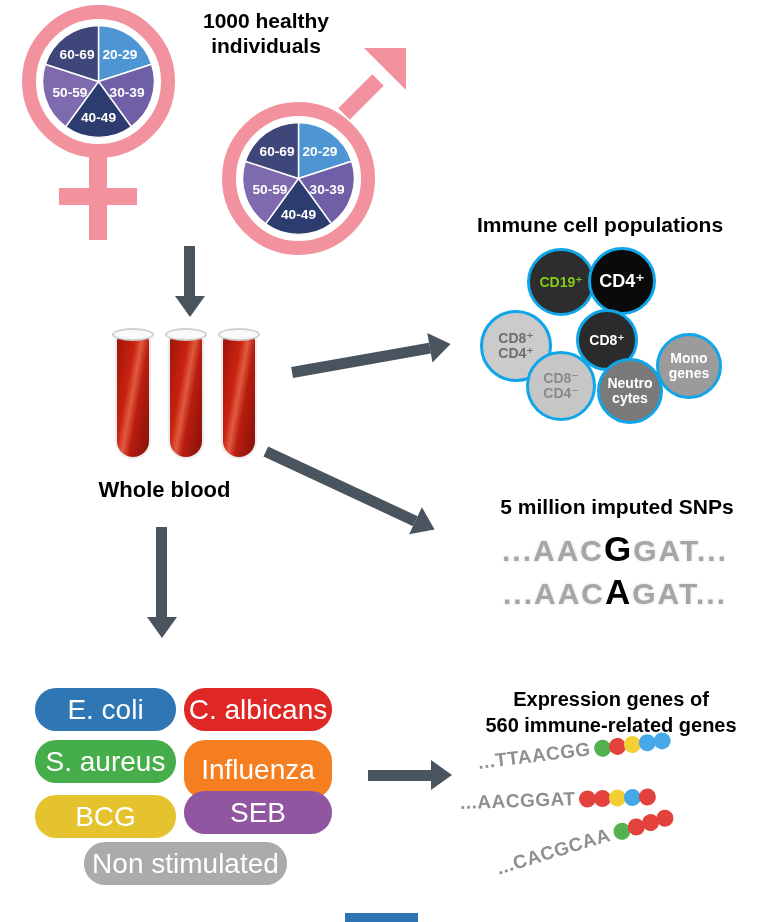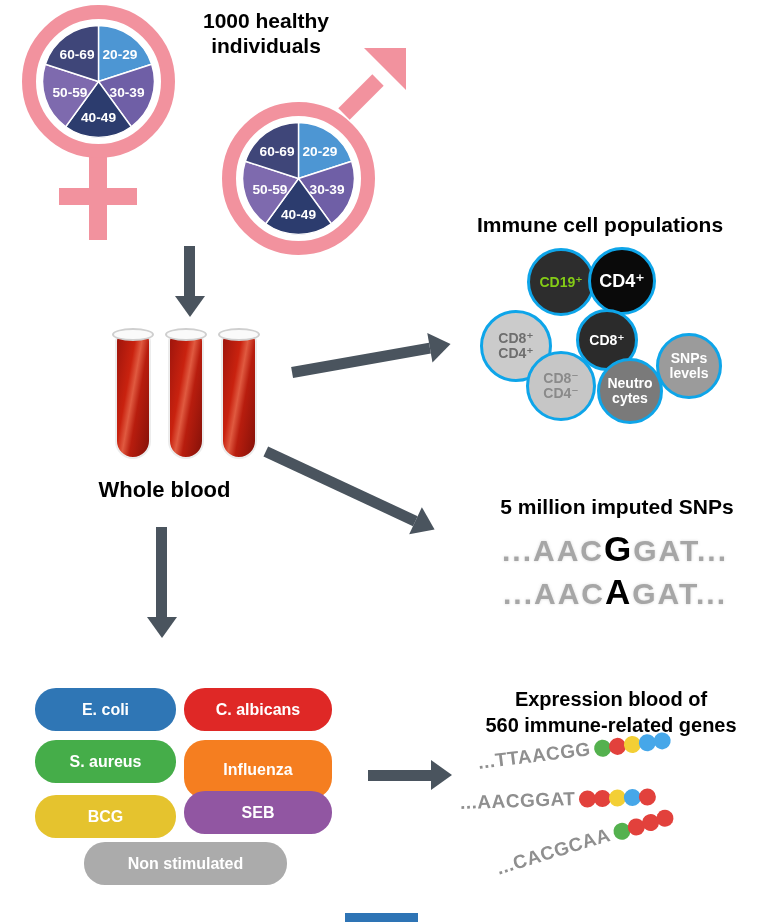--- a/index.html
+++ b/index.html
@@ -42,21 +42,21 @@
         font-weight:bold;font-size:14px;line-height:15px;color:#fff;text-align:center;}
   .cell-big{font-size:18px;line-height:19px;}
 
   
   .snp-rows{position:absolute;left:455px;top:528px;width:320px;text-align:center;}
   .snp-row{font-size:30px;font-weight:bold;color:#A6A6A6;letter-spacing:2px;line-height:41px;
            text-shadow:0 0 3px rgba(170,170,170,.45);}
   .snp-variant{color:#000;font-size:35px;text-shadow:none;}
 
   
-  .pill{position:absolute;border-radius:21px;color:#fff;font-weight:bold;font-size:16px;
+  .pill{position:absolute;border-radius:21px;color:#fff;font-weight:normal;font-size:28px;
         display:flex;align-items:center;justify-content:center;}
 
   
   .read{position:absolute;display:flex;align-items:center;transform-origin:left center;
         font-weight:bold;color:#8F8F8F;font-size:19px;letter-spacing:.5px;}
   .read .dots{display:flex;margin-left:6px;}
   .dot{width:17px;height:17px;border-radius:50%;margin-left:-2px;}
 
   .blue-strip{position:absolute;left:345px;top:913px;width:73px;height:9px;background:#2E74B5;}
 </style>
@@ -149,22 +149,22 @@
     <span>CD8⁺</span>
     <span>CD4⁺</span>
   </div>
   <div class="cell" style="left: 527px; top: 248px; width: 68px; height: 68px; background: rgb(45, 45, 45); color: #84cc16;">
     <span>CD19⁺</span>
   </div>
   <div class="cell cell-big" style="left: 588px; top: 247px; width: 68px; height: 68px; background: rgb(10, 10, 10); color: rgb(255, 255, 255);">
     <span>CD4⁺</span>
   </div>
   <div class="cell" style="left: 656px; top: 333px; width: 66px; height: 66px; background: rgb(155, 155, 155); color: rgb(255, 255, 255);">
-    <span>SNPs</span>
-    <span>levels</span>
+    <span>Mono</span>
+    <span>genes</span>
   </div>
   <div class="cell" style="left: 576px; top: 309px; width: 62px; height: 62px; background: rgb(43, 43, 43); color: rgb(255, 255, 255);">
     <span>CD8⁺</span>
   </div>
   <div class="cell" style="left: 526px; top: 351px; width: 70px; height: 70px; background: rgb(198, 198, 198); color: rgb(138, 138, 138);">
     <span>CD8⁻</span>
     <span>CD4⁻</span>
   </div>
   <div class="cell" style="left: 597px; top: 358px; width: 66px; height: 66px; background: rgb(122, 122, 122); color: rgb(255, 255, 255);">
     <span>Neutro</span>
@@ -179,21 +179,21 @@
 
   <div class="pill" style="left: 35px; top: 688px; width: 141px; height: 43px; background: rgb(47, 118, 181);">E. coli</div>
   <div class="pill" style="left: 184px; top: 688px; width: 148px; height: 43px; background: rgb(223, 40, 38);">C. albicans</div>
   <div class="pill" style="left: 35px; top: 740px; width: 141px; height: 43px; background: rgb(69, 173, 73);">S. aureus</div>
   <div class="pill" style="left: 184px; top: 740px; width: 148px; height: 59px; background: rgb(245, 126, 32);">Influenza</div>
   <div class="pill" style="left: 35px; top: 795px; width: 141px; height: 43px; background: rgb(229, 195, 46);">BCG</div>
   <div class="pill" style="left: 84px; top: 842px; width: 203px; height: 43px; background: rgb(171, 171, 171);">Non stimulated</div>
   <div class="pill" style="left: 184px; top: 791px; width: 148px; height: 43px; background: rgb(145, 86, 162);">SEB</div>
 
   <div class="h-title t20" style="left:451px;top:686px;width:320px;">
-    <div>Expression blood of</div>
+    <div>Expression genes of</div>
     <div>560 immune-related genes</div>
   </div>
 
   <div class="read" style="left:478px;top:752px;transform:rotate(-7deg);">
     <span>...TTAACGG</span>
     <span class="dots">
         <span class="dot" style="background: rgb(84, 177, 78);"></span>
         <span class="dot" style="background: rgb(226, 65, 60);"></span>
         <span class="dot" style="background: rgb(243, 207, 53);"></span>
         <span class="dot" style="background: rgb(70, 167, 233);"></span>

